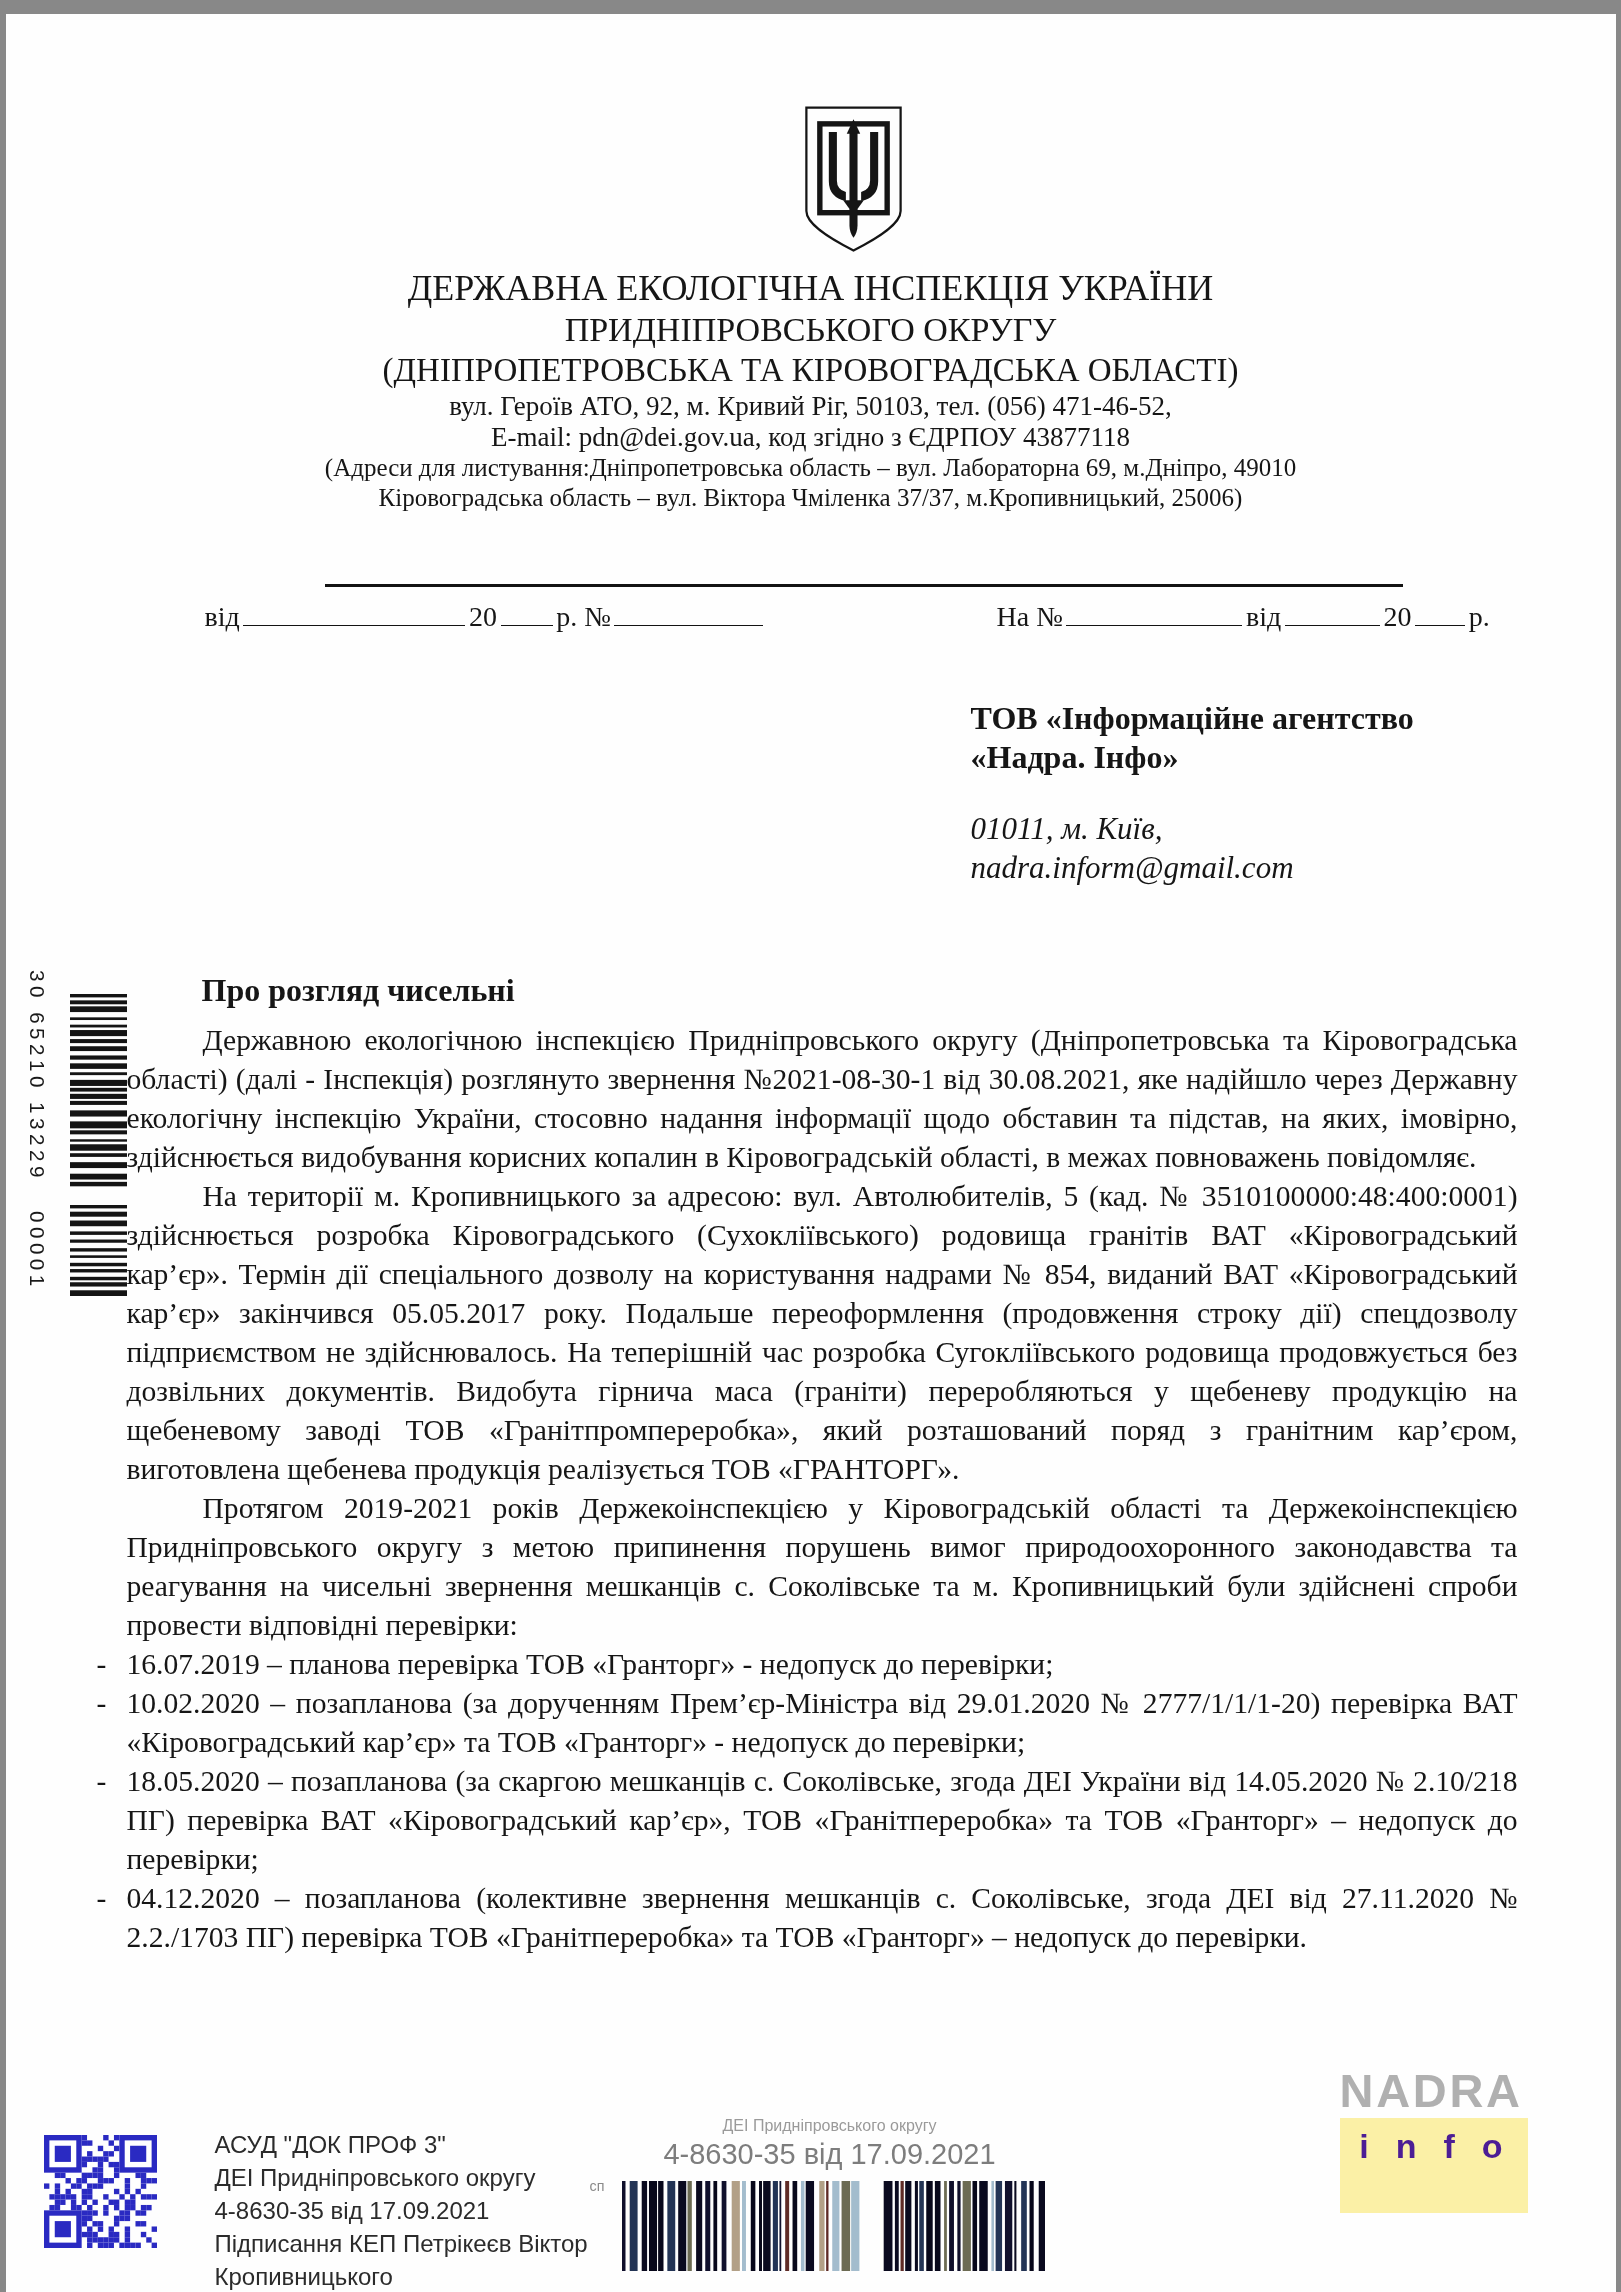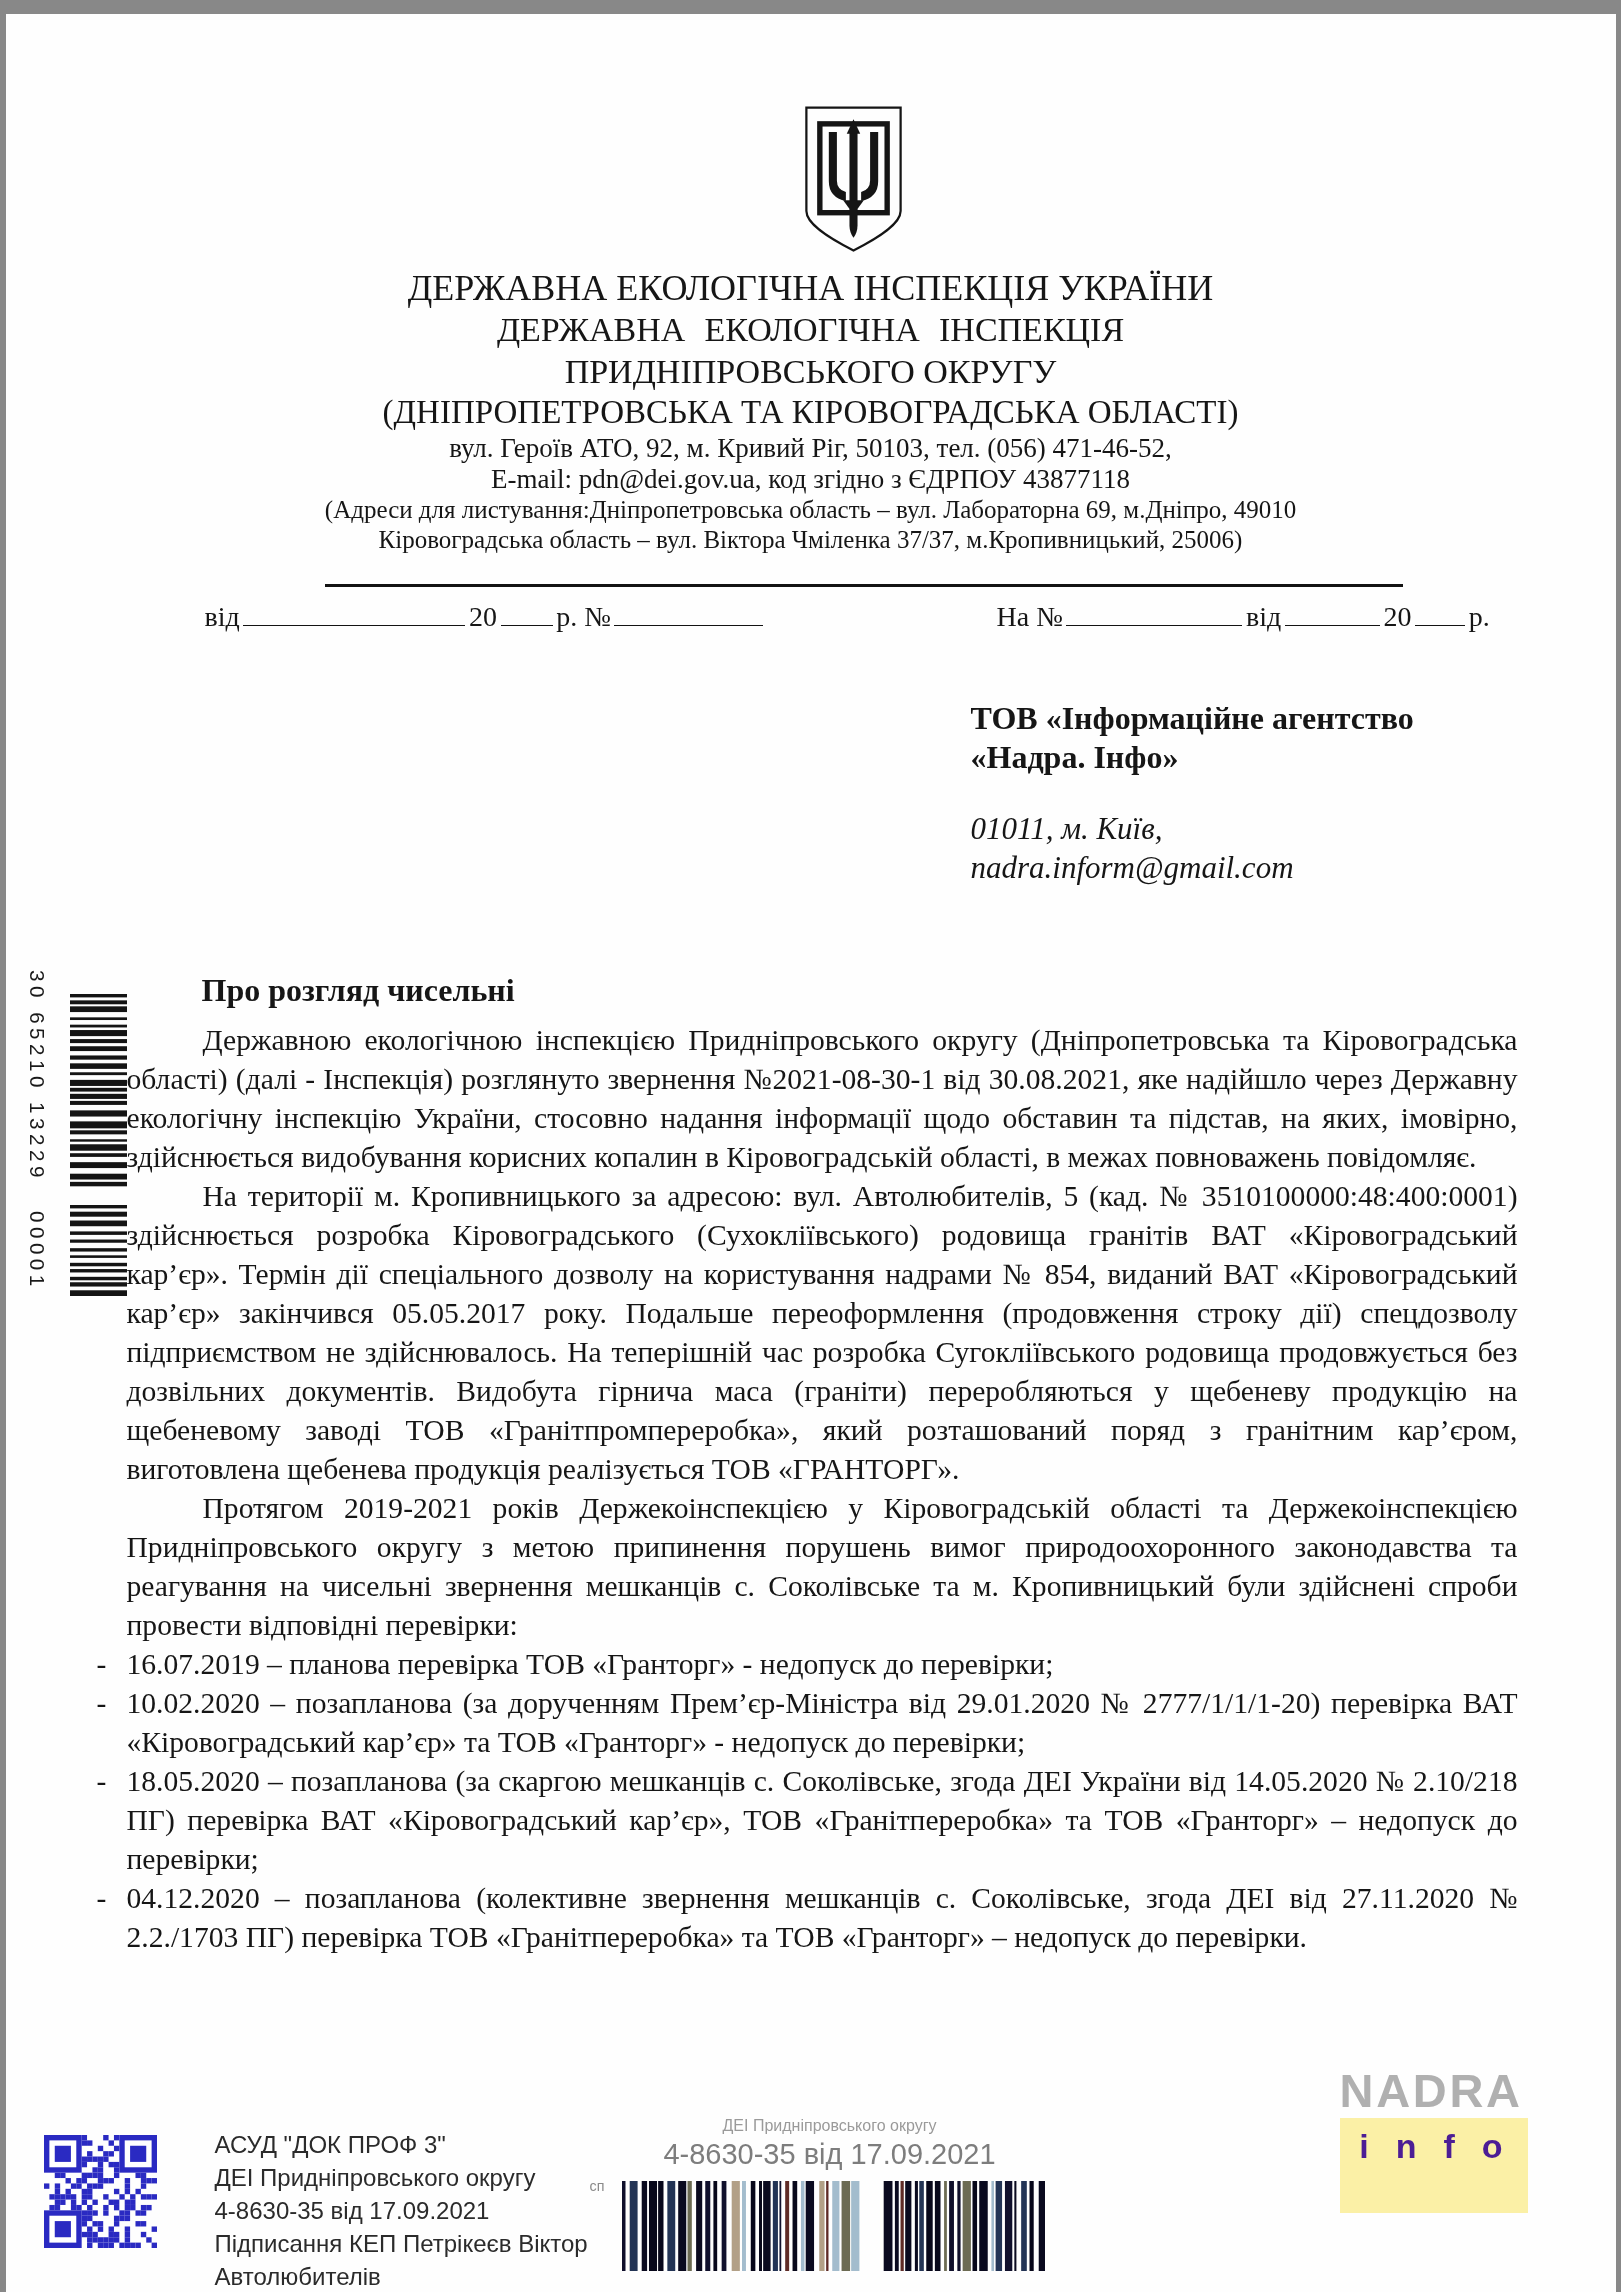--- a/index.html
+++ b/index.html
@@ -86,21 +86,20 @@
       <path d="M58.5 16 L51 32 H66 Z"></path>
       <path d="M31 30 h9 v54 q0 10 10 13 v10 q-19 -4 -19 -22 Z"></path>
       <path d="M86 30 h-9 v54 q0 10 -10 13 v10 q19 -4 19 -22 Z"></path>
       <path d="M47 106 h23 l-11.5 16 Z"></path>
       <path d="M54 116 h9 v18 q0 8 -4.5 14 q-4.5 -6 -4.5 -14 Z"></path>
     </g>
   </svg>
 
   <div class="org-header">
     <div class="t1">ДЕРЖАВНА ЕКОЛОГІЧНА ІНСПЕКЦІЯ УКРАЇНИ</div>
-    <div class="t2">ДЕРЖАВНА  ЕКОЛОГІЧНА  ІНСПЕКЦІЯ</div>
     <div class="t3">ПРИДНІПРОВСЬКОГО ОКРУГУ</div>
     <div class="t4">(ДНІПРОПЕТРОВСЬКА ТА КІРОВОГРАДСЬКА ОБЛАСТІ)</div>
     <div class="a1">вул. Героїв АТО, 92, м. Кривий Ріг, 50103,  тел. (056) 471-46-52,</div>
     <div class="a2">E-mail: pdn@dei.gov.ua, код згідно з ЄДРПОУ 43877118</div>
     <div class="a3">(Адреси для листування:Дніпропетровська область –  вул. Лабораторна 69, м.Дніпро, 49010</div>
     <div class="a4">Кіровоградська область – вул. Віктора Чміленка 37/37, м.Кропивницький, 25006)</div>
   </div>
 
   <div class="rule"></div>
 
@@ -324,21 +323,21 @@
         <rect x="0" y="84" width="42" height="42"></rect>
         <rect x="6" y="90" width="30" height="30" fill="#fff"></rect>
         <rect x="12" y="96" width="18" height="18"></rect>
       </g>
     </svg>
   <div class="sig">
     <div>АСУД "ДОК ПРОФ 3"</div>
     <div>ДЕІ Придніпровського округу</div>
     <div>4-8630-35 від 17.09.2021</div>
     <div>Підписання КЕП Петрікеєв Віктор</div>
-    <div>Автолюбителів</div>
+    <div>Кропивницького</div>
   </div>
 
   <div class="stamp-org">ДЕІ Придніпровського округу</div>
   <div class="stamp-no">4-8630-35 від 17.09.2021</div>
   <div class="stamp-sp">сп</div>
   <svg class="stamp-barcode" viewBox="0 0 472 100" preserveAspectRatio="none">
       <rect x="0.0" y="0" width="3.9" height="100" fill="#10102c"></rect>
       <rect x="8.6" y="0" width="8.8" height="100" fill="#233455"></rect>
       <rect x="22.0" y="0" width="6.0" height="100" fill="#0a0a1f"></rect>
       <rect x="30.1" y="0" width="9.0" height="100" fill="#07071a"></rect>

